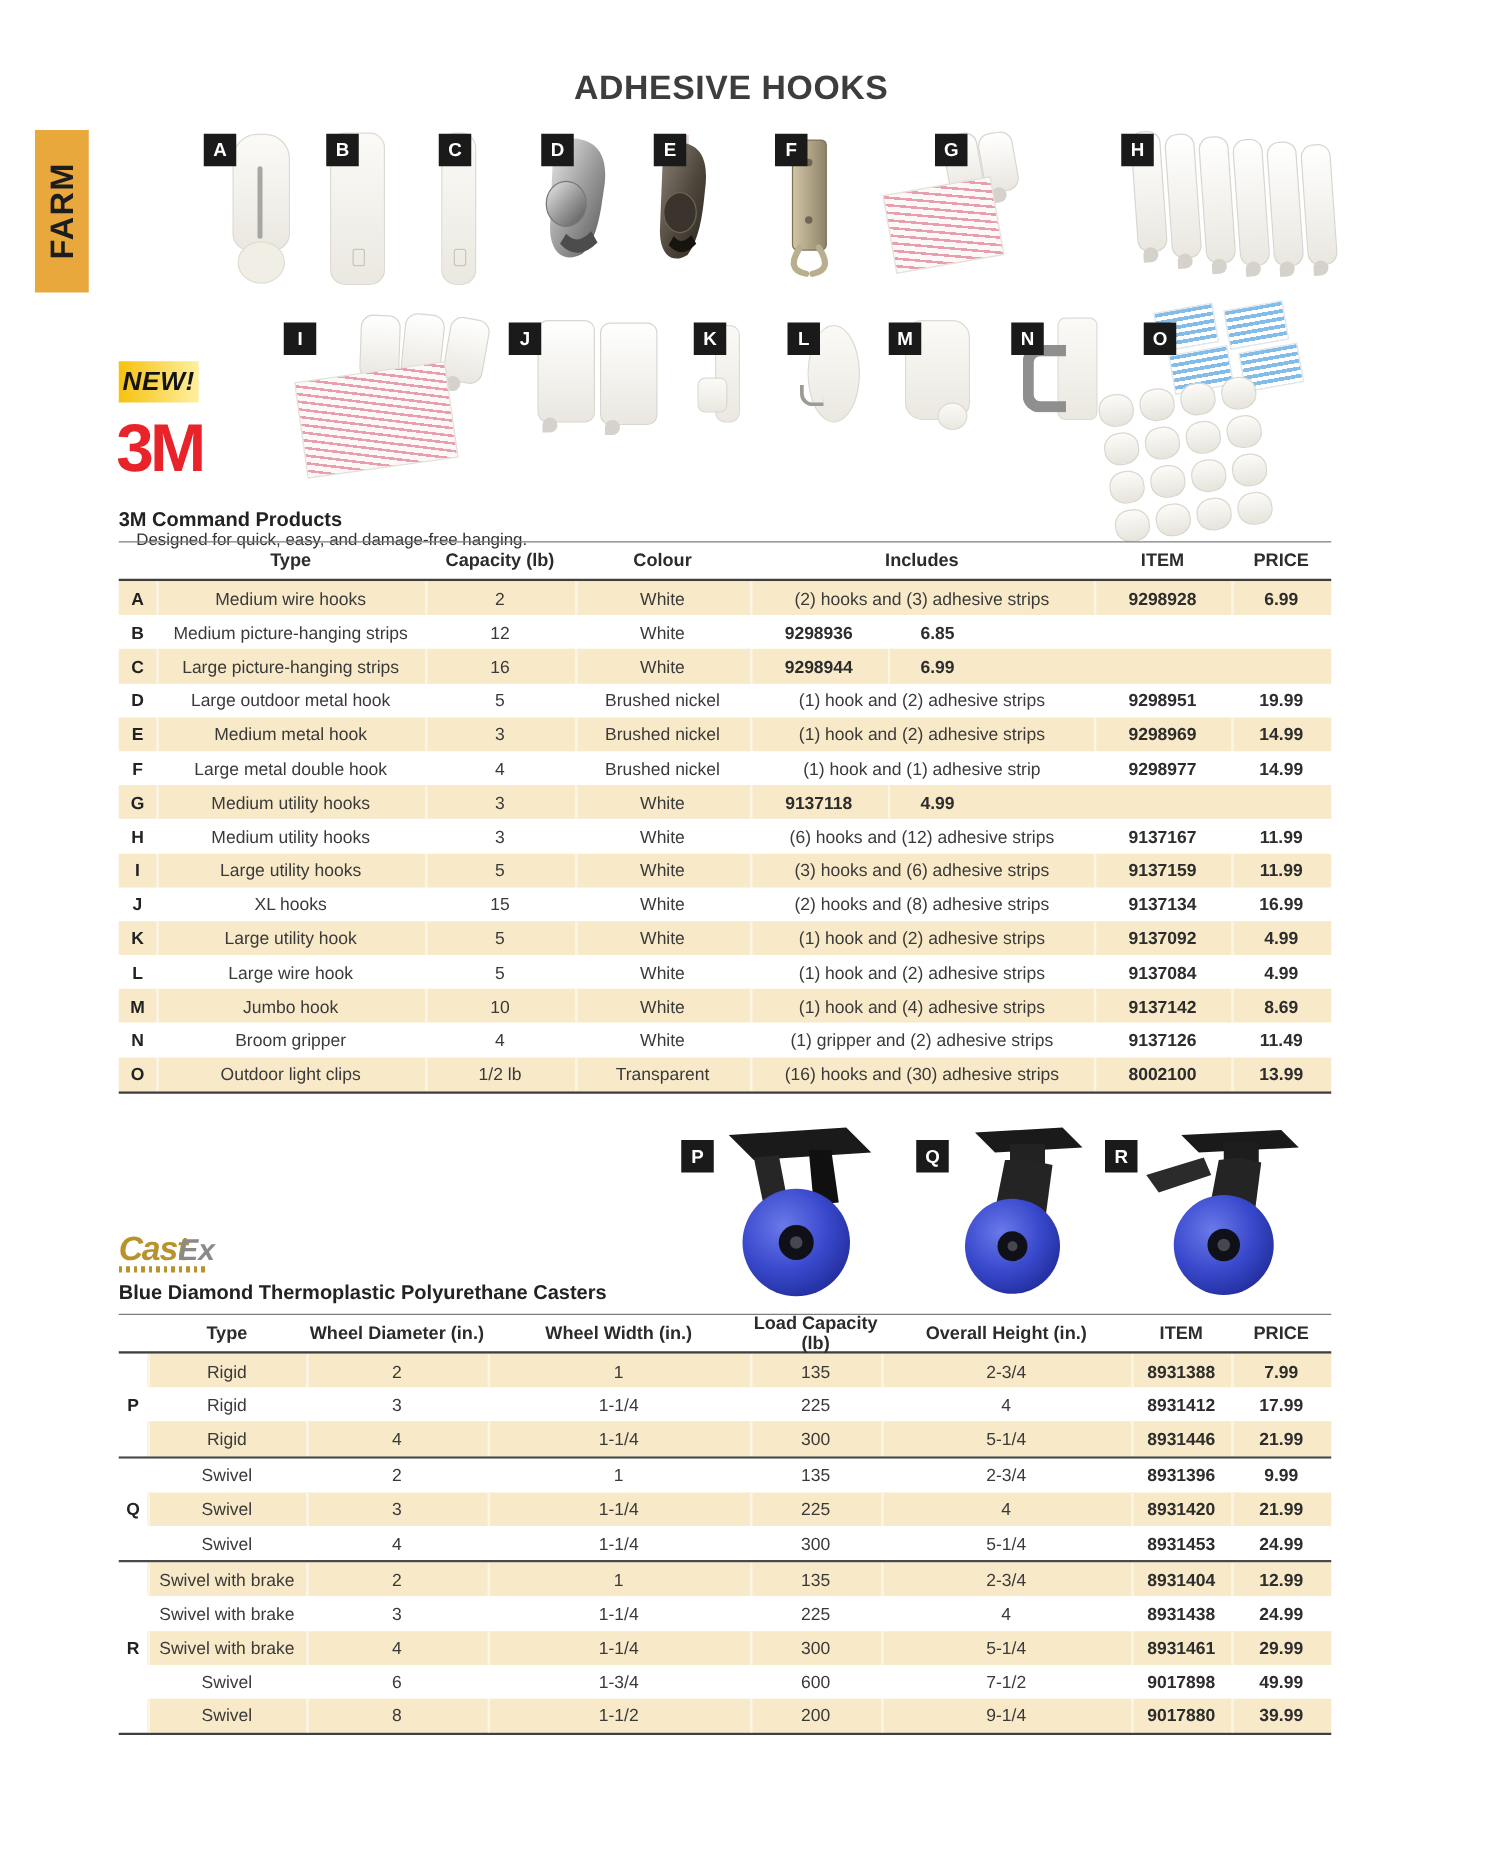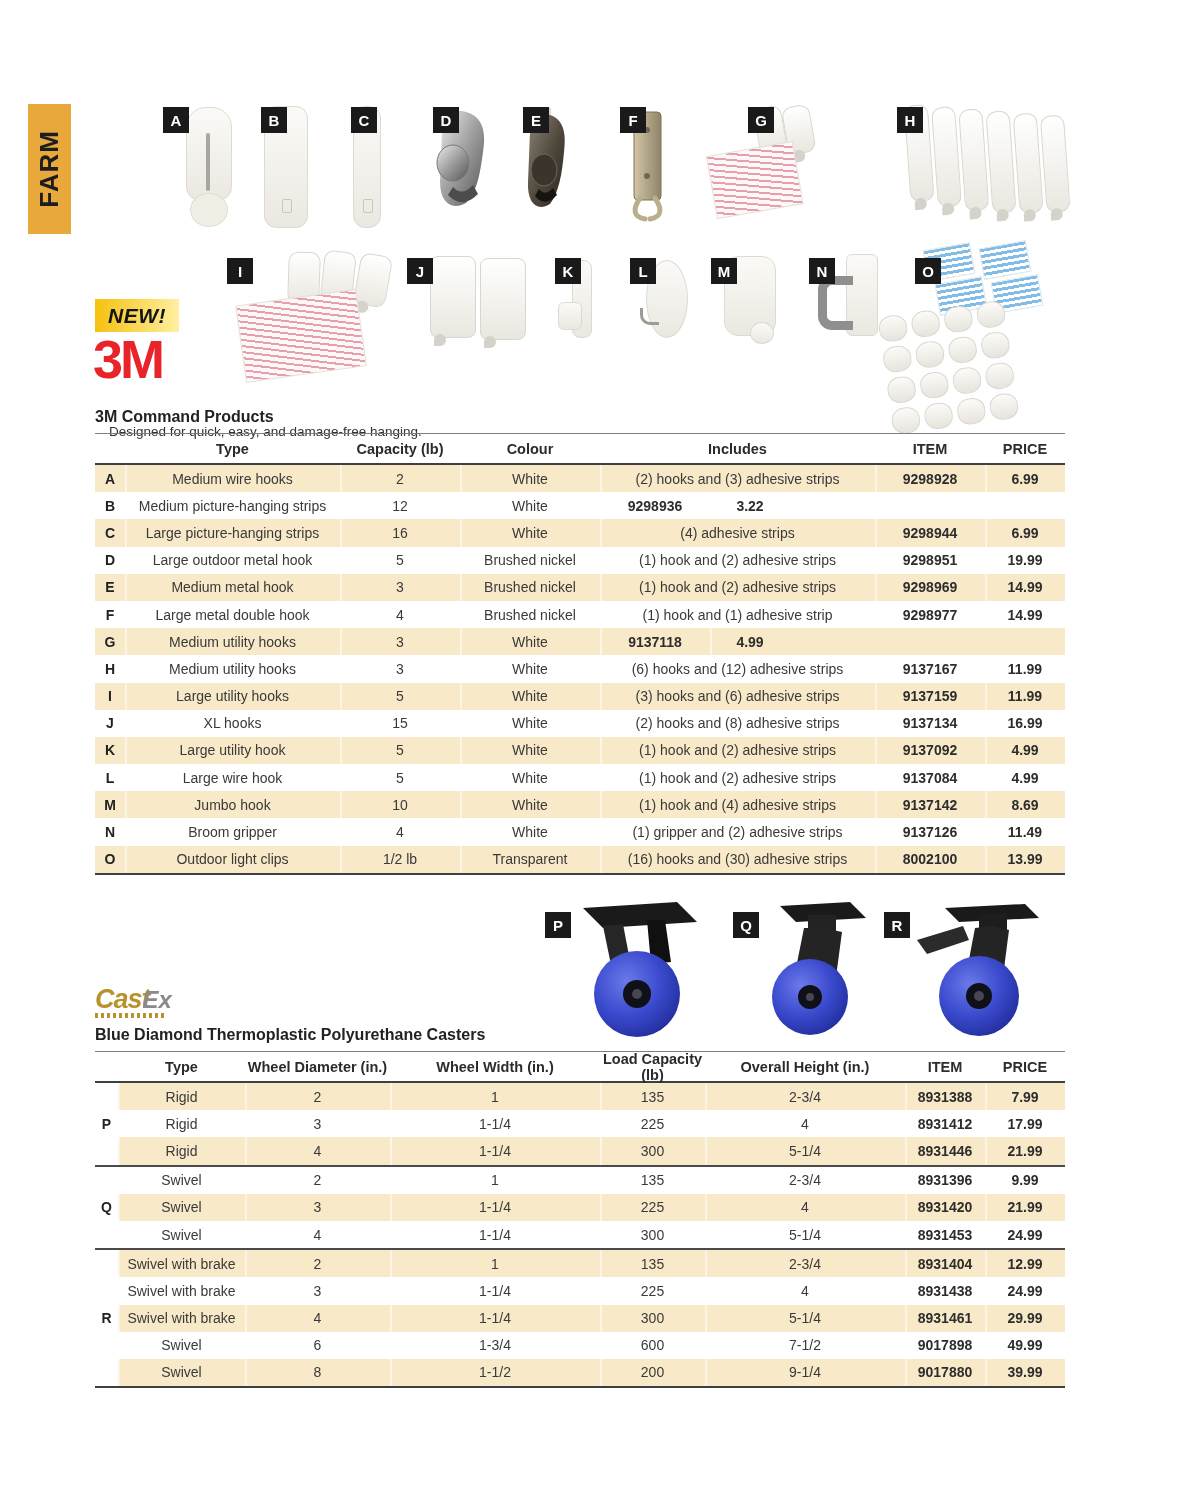--- a/index.html
+++ b/index.html
@@ -30,21 +30,21 @@
   .g-strip:after{content:"";position:absolute;left:50%;bottom:14px;width:8px;height:12px;margin-left:-4px;
     border:1px solid #c9c6bc;border-radius:2px;}
   .padred{background:repeating-linear-gradient(15deg,#fdf8f8 0 4px,#e79fad 4px 6px);border:1px solid #e3e0d8;}
   .padblue{background:repeating-linear-gradient(0deg,#ffffff 0 3px,#84bce8 3px 6px);border:1px solid #dfe6ec;position:absolute;}
   .hookblob{background:linear-gradient(180deg,#ffffff,#e9e7df);border:1px solid #d8d6ce;border-radius:10px;position:absolute;}
   .hookblob:after{content:"";position:absolute;left:3px;bottom:-9px;width:12px;height:12px;background:#d4d2ca;border-radius:50% 50% 50% 0;}
   .clipgrid{position:absolute;display:grid;grid-template-columns:repeat(4,1fr);gap:5px;transform:rotate(-8deg);}
   .clipgrid i{width:26px;height:24px;background:linear-gradient(180deg,#fcfbf8,#e6e4dc);border:1px solid #d9d7cf;border-radius:45%;}
 
   
-  .new-badge{position:absolute;left:95px;top:299px;width:84px;height:33px;
+  .new-badge{position:absolute;left:95px;top:289px;width:64px;height:33px;
     background:linear-gradient(90deg,#F6C20E,#FFEFA0);display:flex;align-items:center;justify-content:center;}
   .new-badge span{font-style:italic;font-weight:700;font-size:21px;color:#141414;letter-spacing:.5px;}
   .brand-3m{position:absolute;left:93px;top:328px;font-weight:800;font-size:54px;color:#E8232A;letter-spacing:-3px;}
 
   
   .sec-h{position:absolute;left:95px;margin:0;font-size:16px;font-weight:700;color:#222;}
   .sec-sub{position:absolute;left:95px;margin:14px;font-size:13.5px;color:#333;}
 
   
   .tbl{position:absolute;left:95px;width:970px;}
@@ -85,20 +85,21 @@
 </style>
 </head>
 <body>
 
 <div class="page">
 
   <div class="farm-tab">
     <span>FARM</span>
   </div>
 
+  <h1 class="page-title">ADHESIVE HOOKS</h1>
 
   <span class="plabel" style="left:163px;top:107px">A</span>
   <span class="plabel" style="left:261px;top:107px">B</span>
   <span class="plabel" style="left:351px;top:107px">C</span>
   <span class="plabel" style="left:433px;top:107px">D</span>
   <span class="plabel" style="left:523px;top:107px">E</span>
   <span class="plabel" style="left:620px;top:107px">F</span>
   <span class="plabel" style="left:748px;top:107px">G</span>
   <span class="plabel" style="left:897px;top:107px">H</span>
 
@@ -255,29 +256,28 @@
           <span class="citem">9298928</span>
           <span class="cprice">6.99</span>
         </div>
 
         <div class="trow odd">
           <span class="cl">B</span>
           <span class="ctype">Medium picture-hanging strips</span>
           <span class="ccap">12</span>
           <span class="ccol">White</span>
           <span class="citem">9298936</span>
-          <span class="cprice">3.22</span>
+          <span class="cprice">6.85</span>
         </div>
 
         <div class="trow even">
           <span class="cl">C</span>
           <span class="ctype">Large picture-hanging strips</span>
           <span class="ccap">16</span>
           <span class="ccol">White</span>
-          <span class="cinc">(4) adhesive strips</span>
           <span class="citem">9298944</span>
           <span class="cprice">6.99</span>
         </div>
 
         <div class="trow odd">
           <span class="cl">D</span>
           <span class="ctype">Large outdoor metal hook</span>
           <span class="ccap">5</span>
           <span class="ccol">Brushed nickel</span>
           <span class="cinc">(1) hook and (2) adhesive strips</span>

